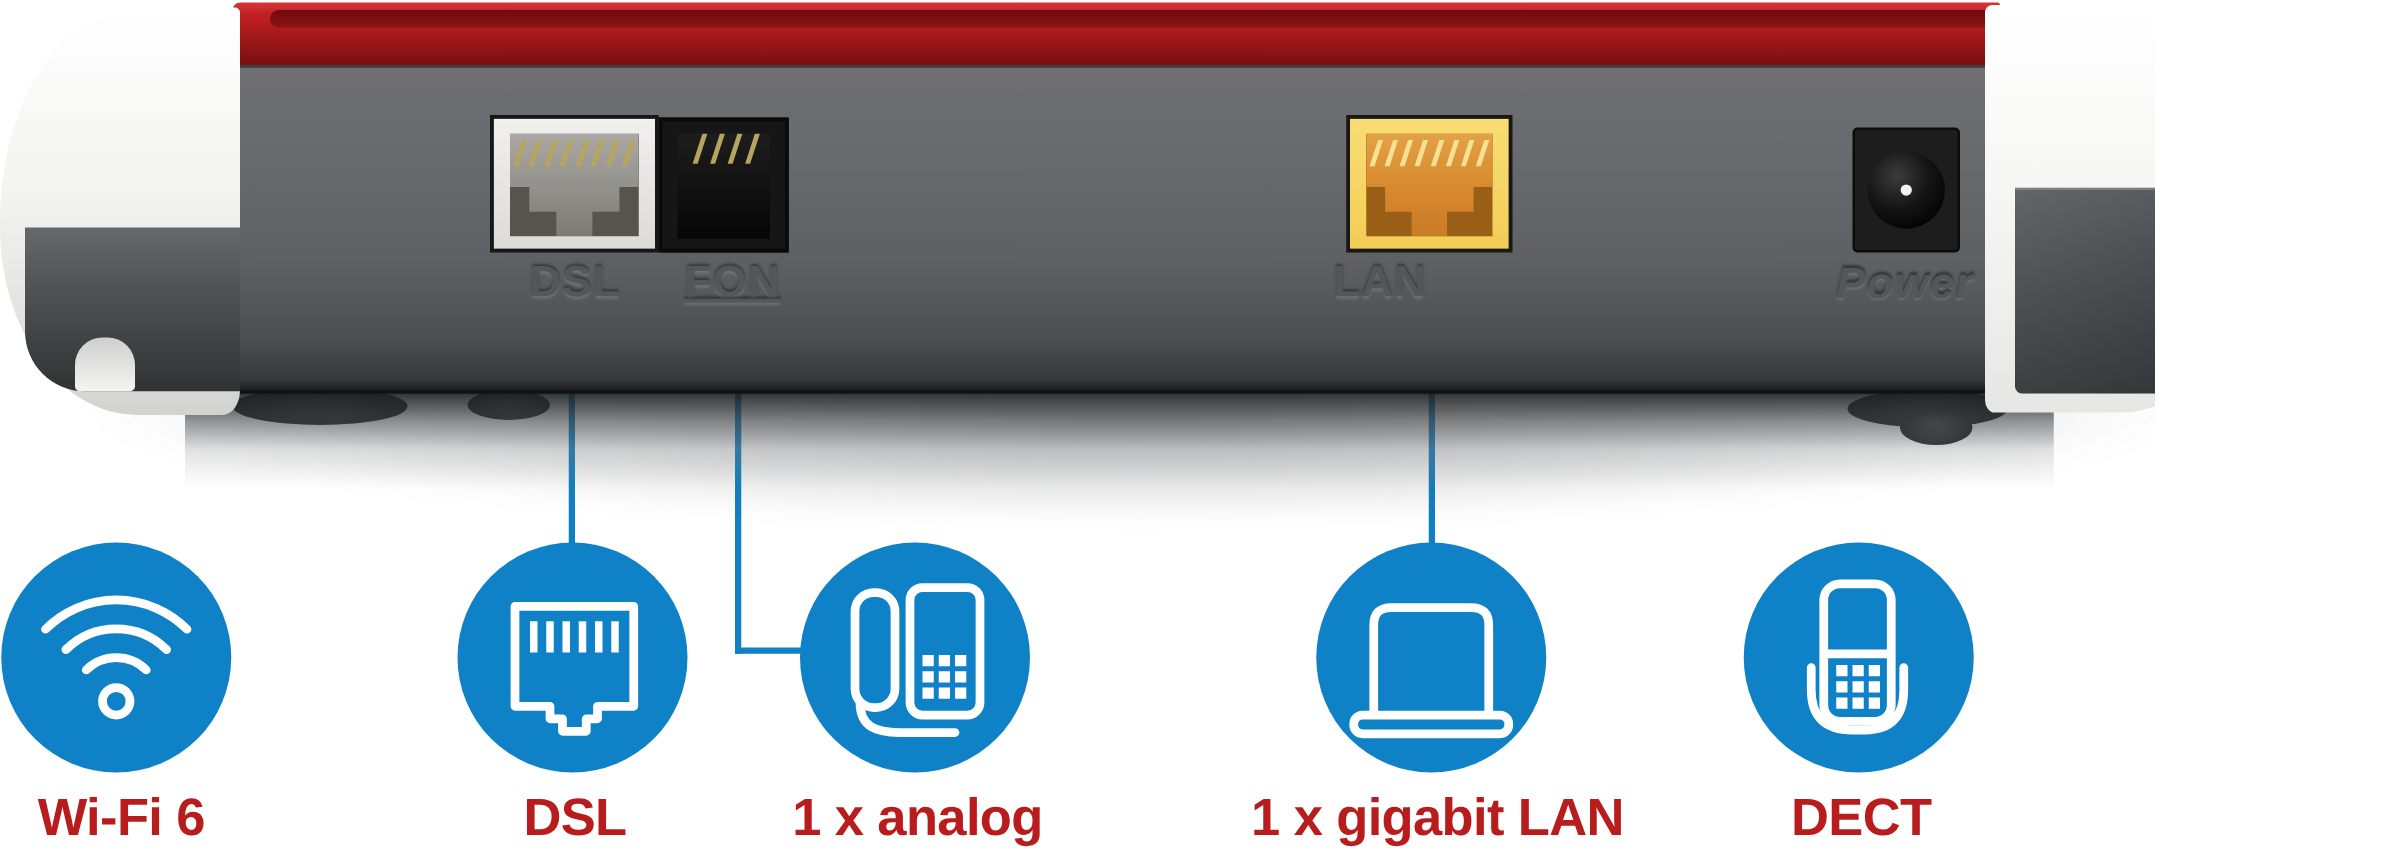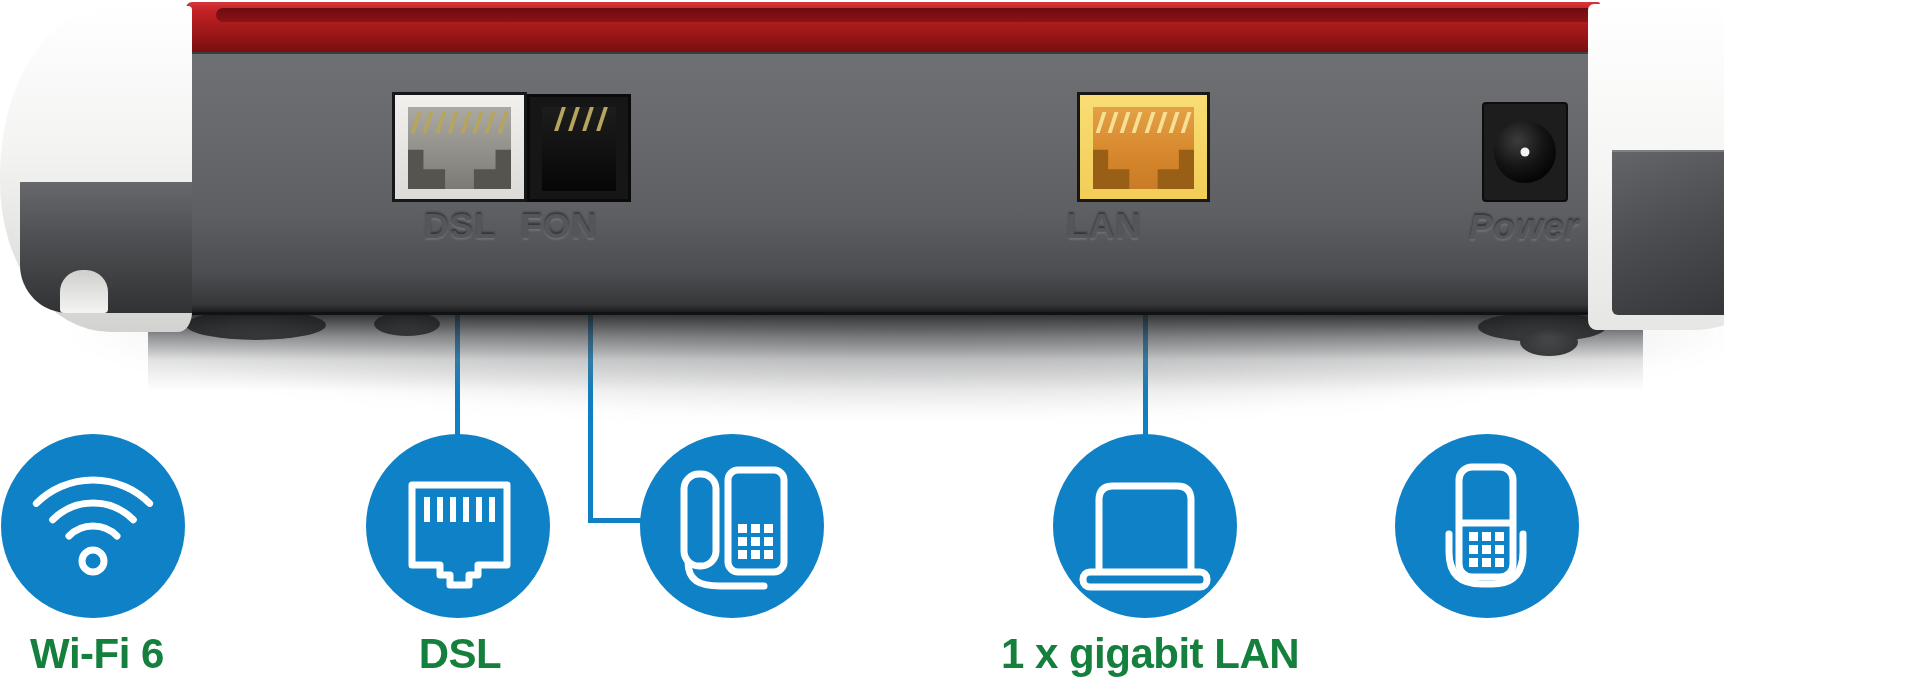--- a/index.html
+++ b/index.html
@@ -51,21 +51,21 @@
   .pinrow{position:absolute;left:6%;right:6%;top:6%;height:26%;display:flex;justify-content:space-between;transform:skewX(-18deg);}
   .pin{width:4px;height:100%;background:#b5a55f;}
   .port-label{position:absolute;z-index:7;transform:translateX(-50%);
     font-weight:bold;font-size:35px;letter-spacing:1px;color:#54565a;white-space:nowrap;
     text-shadow:0 -2px 2px rgba(16,17,19,.5),0 2px 2px rgba(138,140,144,.45);}
   
   .fcircle{position:absolute;top:434px;width:184px;height:184px;border-radius:50%;
     background:#0f81c6;z-index:5;}
   .fcircle svg{position:absolute;inset:0;}
   .flabel{position:absolute;top:630px;transform:translateX(-50%);z-index:5;
-    font-weight:bold;font-size:42px;letter-spacing:-0.5px;color:#15803d;white-space:nowrap;}
+    font-weight:bold;font-size:42px;letter-spacing:-0.5px;color:#b91c1c;white-space:nowrap;}
 </style>
 </head>
 <body>
 
 <div id="stage">
 
   <div class="cline" style="left:455px;top:310px;width:5px;height:126px;"></div>
   <div class="cline" style="left:588px;top:310px;width:5px;height:213px;"></div>
   <div class="cline" style="left:588px;top:518px;width:62px;height:5px;"></div>
   <div class="cline" style="left:1143px;top:310px;width:5px;height:126px;"></div>
@@ -132,21 +132,21 @@
     </div>
   </div>
 
   <div class="port" style="left:1482px;top:102px;width:86px;height:100px;background:#1d1d1d;border:2px solid #0c0c0c;border-radius:4px;">
     <div style="position:absolute;left:50%;top:50%;width:62px;height:62px;transform:translate(-50%,-50%);border-radius:50%;background:radial-gradient(circle at 38% 32%,#3c3c3c 0%,#151515 45%,#050505 75%);">
       <div style="position:absolute;left:50%;top:50%;width:9px;height:9px;transform:translate(-50%,-50%);border-radius:50%;background:#f2f2f2;"></div>
     </div>
   </div>
 
   <div class="port-label" style="left:460px;top:206px;">DSL</div>
-  <div class="port-label" style="left:559px;top:206px;">FON</div>
+  <div class="port-label" style="left:586px;top:206px;text-decoration:underline;">FON</div>
   <div class="port-label" style="left:1104px;top:206px;">LAN</div>
   <div class="port-label" style="left:1524px;top:207px;font-style:italic;">Power</div>
 
   <div class="fcircle" style="left:1px;">
     <svg viewBox="0 0 184 184">
       <g fill="none" stroke="#ffffff" stroke-width="7" stroke-linecap="round">
         <path d="M35.4 69.4 A80 80 0 0 1 148.6 69.4"></path>
         <path d="M51.7 85.7 A57 57 0 0 1 132.3 85.7"></path>
         <path d="M68 102 A34 34 0 0 1 116 102"></path>
         <circle cx="92" cy="127" r="11"></circle>
@@ -234,15 +234,17 @@
         <path d="M92 66 L84 79 H100 Z"></path>
         <circle cx="73" cy="99" r="6"></circle>
         <rect x="103" y="83" width="10" height="10"></rect>
         <circle cx="92" cy="131" r="7.5"></circle>
       </g>
     </svg>
   </div>
 
   <div class="flabel" style="left:97px;">Wi-Fi 6</div>
   <div class="flabel" style="left:460px;">DSL</div>
+  <div class="flabel" style="left:734px;">1 x analog</div>
   <div class="flabel" style="left:1150px;">1 x gigabit LAN</div>
+  <div class="flabel" style="left:1489px;">DECT</div>
 
 </div>
 
 </body></html>

